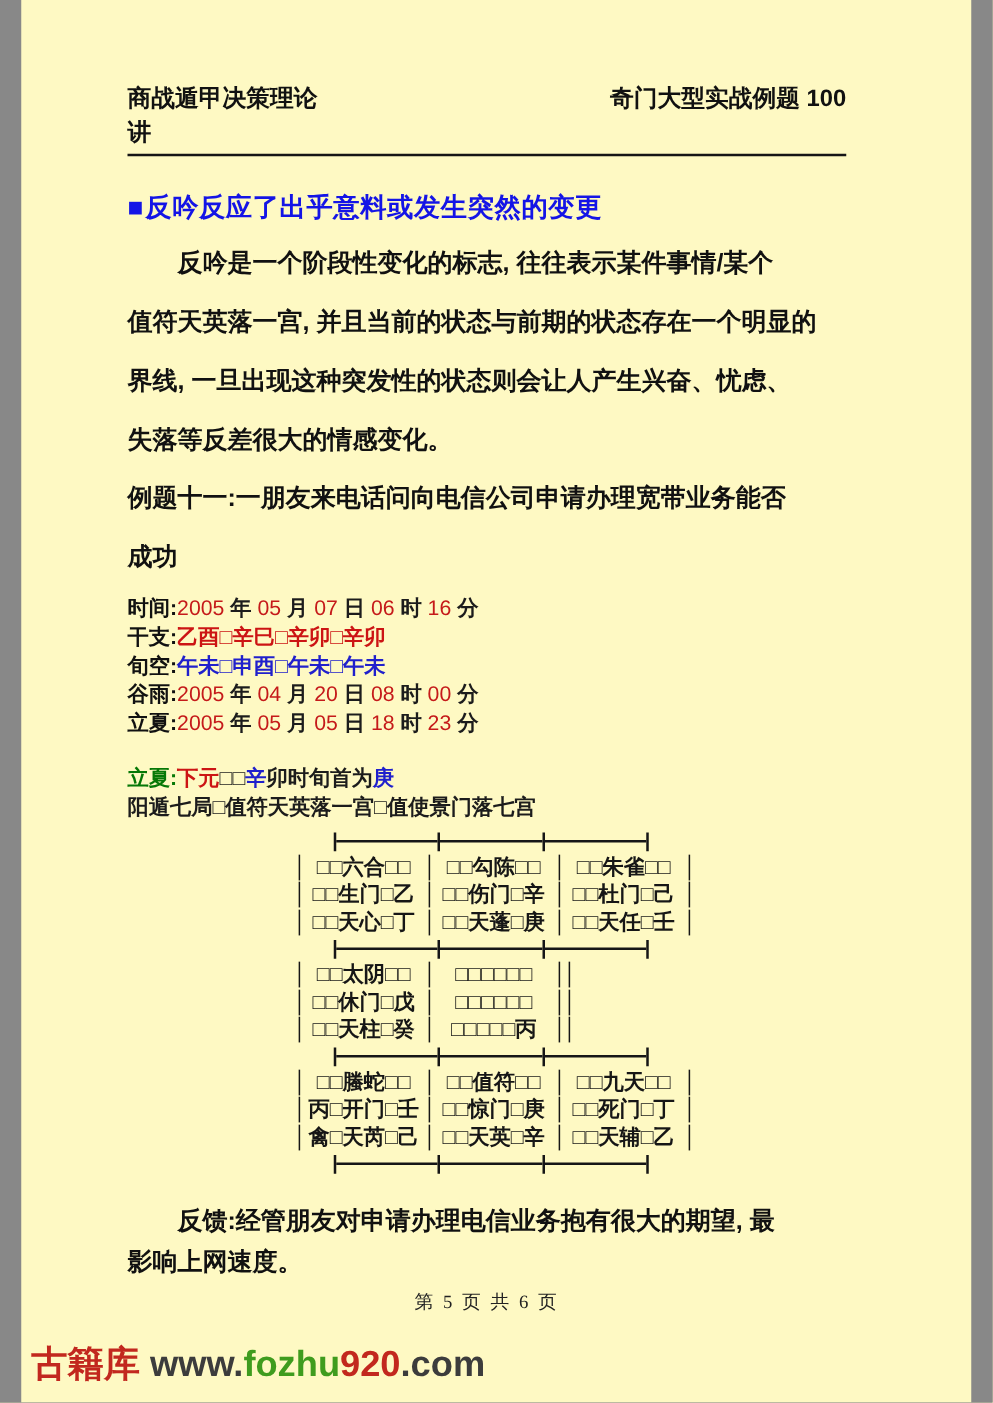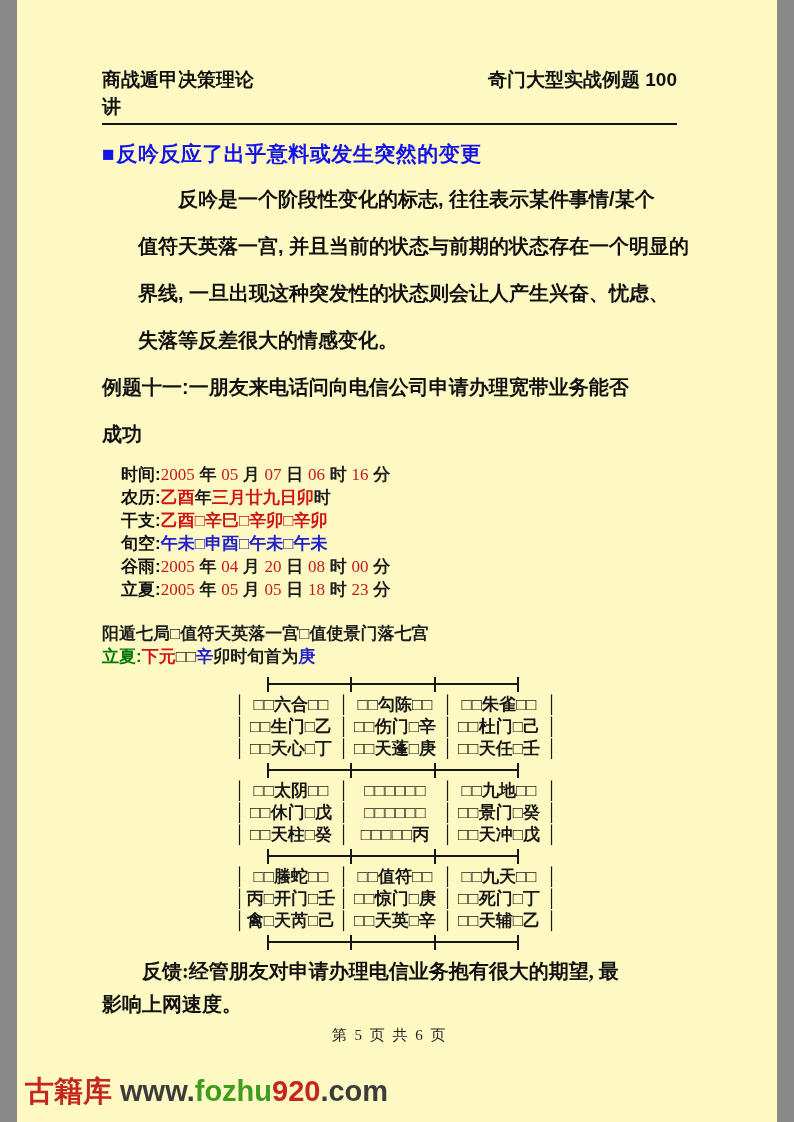--- a/index.html
+++ b/index.html
@@ -12,49 +12,49 @@
     overflow:hidden;
     font-family:"Liberation Sans","DejaVu Sans",sans-serif;
     color:#111;
   }
   .content { position:absolute; left:85px; top:66px; width:575px; }
 
   .header-row { display:flex; justify-content:space-between; font-size:19px; font-weight:600; line-height:27px; }
   .header-line2 { font-size:19px; font-weight:600; line-height:27px; }
   .rule { border-top:2px solid #151515; margin-top:3px; }
 
-  .heading { margin-top:15px; font-size:21px; font-weight:700; color:#1414e6; letter-spacing:0.5px; }
+  .heading { margin-top:27px; font-size:21px; font-weight:700; color:#1414e6; letter-spacing:0.5px; }
   .heading .sq { margin-right:1px; }
 
   .para { font-size:20px; font-weight:600; }
   .intro { margin-top:8px; }
-  .intro .tline { line-height:47px; height:47px; white-space:nowrap;margin-left:36px; }
+  .intro .tline { line-height:47px; height:47px; white-space:nowrap; }
   .intro .tline.indent, .fb .tline.indent { text-indent:2em; }
   .example .tline { line-height:47px; height:47px; font-weight:700; white-space:nowrap; }
 
   .info { margin-top:5px; font-size:17px; font-weight:700; }
   .info .iline { line-height:23px; height:23px; white-space:nowrap; }
   .solar { margin-top:21px; }
-  .seg.lbl  { color:#111;margin-left:19px; }
+  .seg.lbl  { color:#111; }
   .seg.cjk  { color:#1c1c1c; }
-  .seg.num  { color:#c51a1a; font-family:Liberation Serif, serif; font-weight:400; }
+  .seg.num  { color:#c51a1a; font-family:Liberation Sans, sans-serif; font-weight:400; }
   .seg.red  { color:#cc1414; }
   .seg.blue { color:#2020cc; }
   .seg.green{ color:#067806; }
 
   .qichart { margin-top:6px; margin-left:133px; width:320px; font-size:17px; font-weight:600; color:#161616; }
   .grow { display:flex; }
   .gbar { white-space:pre; line-height:22px; width:8px; text-align:center; }
   .gcell { width:96px; text-align:center; white-space:nowrap; }
   .gline { line-height:22px; height:22px; }
   .ghline { display:flex; align-items:center; height:20px; margin-left:32px; width:252px; }
   .gtick { width:2px; height:15px; background:#161616; }
   .gseg { flex:1; height:2px; background:#161616; }
 
-  .fb { margin-top:3px;font-family:Liberation Serif, serif; }
+  .fb { margin-top:20px; }
   .fb .tline { line-height:33px; height:33px; white-space:nowrap; }
 
   .footer { margin-top:5px; text-align:center; font-family:"Liberation Serif","DejaVu Serif",serif; font-size:15px; color:#222; letter-spacing:2px; }
 
   .watermark { position:absolute; left:8px; bottom:10px; font-size:29px; font-weight:700; white-space:nowrap; }
   .seg.wm-red  { color:#c2281e;margin-top:48px; }
   .seg.wm-dark { color:#3c3c3c; }
   .seg.wm-green{ color:#3f9c1e; }
 </style>
 </head>
@@ -83,30 +83,29 @@
         <div class="tline">失落等反差很大的情感变化。</div>
       </div>
 
     <div class="para example">
         <div class="tline">例题十一:一朋友来电话问向电信公司申请办理宽带业务能否</div>
         <div class="tline">成功</div>
       </div>
 
     <div class="info">
         <div class="iline"><span class="seg lbl">时间:</span><span class="seg num">2005</span><span class="seg cjk"> 年 </span><span class="seg num">05</span><span class="seg cjk"> 月 </span><span class="seg num">07</span><span class="seg cjk"> 日 </span><span class="seg num">06</span><span class="seg cjk"> 时 </span><span class="seg num">16</span><span class="seg cjk"> 分</span></div>
-        <div class="iline"><span class="seg lbl">农历:</span><span class="seg red">乙酉</span><span class="seg cjk">年</span><span class="seg red">三月廿九日卯</span><span class="seg cjk">时</span></div>
         <div class="iline"><span class="seg lbl">干支:</span><span class="seg red">乙酉□辛巳□辛卯□辛卯</span></div>
         <div class="iline"><span class="seg lbl">旬空:</span><span class="seg blue">午未□申酉□午未□午未</span></div>
         <div class="iline"><span class="seg lbl">谷雨:</span><span class="seg num">2005</span><span class="seg cjk"> 年 </span><span class="seg num">04</span><span class="seg cjk"> 月 </span><span class="seg num">20</span><span class="seg cjk"> 日 </span><span class="seg num">08</span><span class="seg cjk"> 时 </span><span class="seg num">00</span><span class="seg cjk"> 分</span></div>
         <div class="iline"><span class="seg lbl">立夏:</span><span class="seg num">2005</span><span class="seg cjk"> 年 </span><span class="seg num">05</span><span class="seg cjk"> 月 </span><span class="seg num">05</span><span class="seg cjk"> 日 </span><span class="seg num">18</span><span class="seg cjk"> 时 </span><span class="seg num">23</span><span class="seg cjk"> 分</span></div>
       </div>
 
     <div class="info solar">
+        <div class="iline"><span class="seg green">立夏:</span><span class="seg red">下元</span><span class="seg cjk">□□</span><span class="seg blue">辛</span><span class="seg cjk">卯时旬首为</span><span class="seg blue">庚</span></div>
         <div class="iline"><span class="seg cjk">阳遁七局□值符天英落一宫□值使景门落七宫</span></div>
-        <div class="iline"><span class="seg green">立夏:</span><span class="seg red">下元</span><span class="seg cjk">□□</span><span class="seg blue">辛</span><span class="seg cjk">卯时旬首为</span><span class="seg blue">庚</span></div>
       </div>
 
     <div class="qichart">
         <div class="ghline">
           <span class="gtick"></span>
           <span class="gseg"></span>
           <span class="gtick"></span>
           <span class="gseg"></span>
           <span class="gtick"></span>
           <span class="gseg"></span>
@@ -163,25 +162,20 @@
 │
 │</div>
           <div class="gcell">
             <div class="gline">□□□□□□</div>
             <div class="gline">□□□□□□</div>
             <div class="gline">□□□□□丙</div>
           </div>
           <div class="gbar">│
 │
 │</div>
-          <div class="gcell">
-            <div class="gline">□□九地□□</div>
-            <div class="gline">□□景门□癸</div>
-            <div class="gline">□□天冲□戊</div>
-          </div>
           <div class="gbar">│
 │
 │</div>
         </div>
         <div class="ghline">
           <span class="gtick"></span>
           <span class="gseg"></span>
           <span class="gtick"></span>
           <span class="gseg"></span>
           <span class="gtick"></span>

